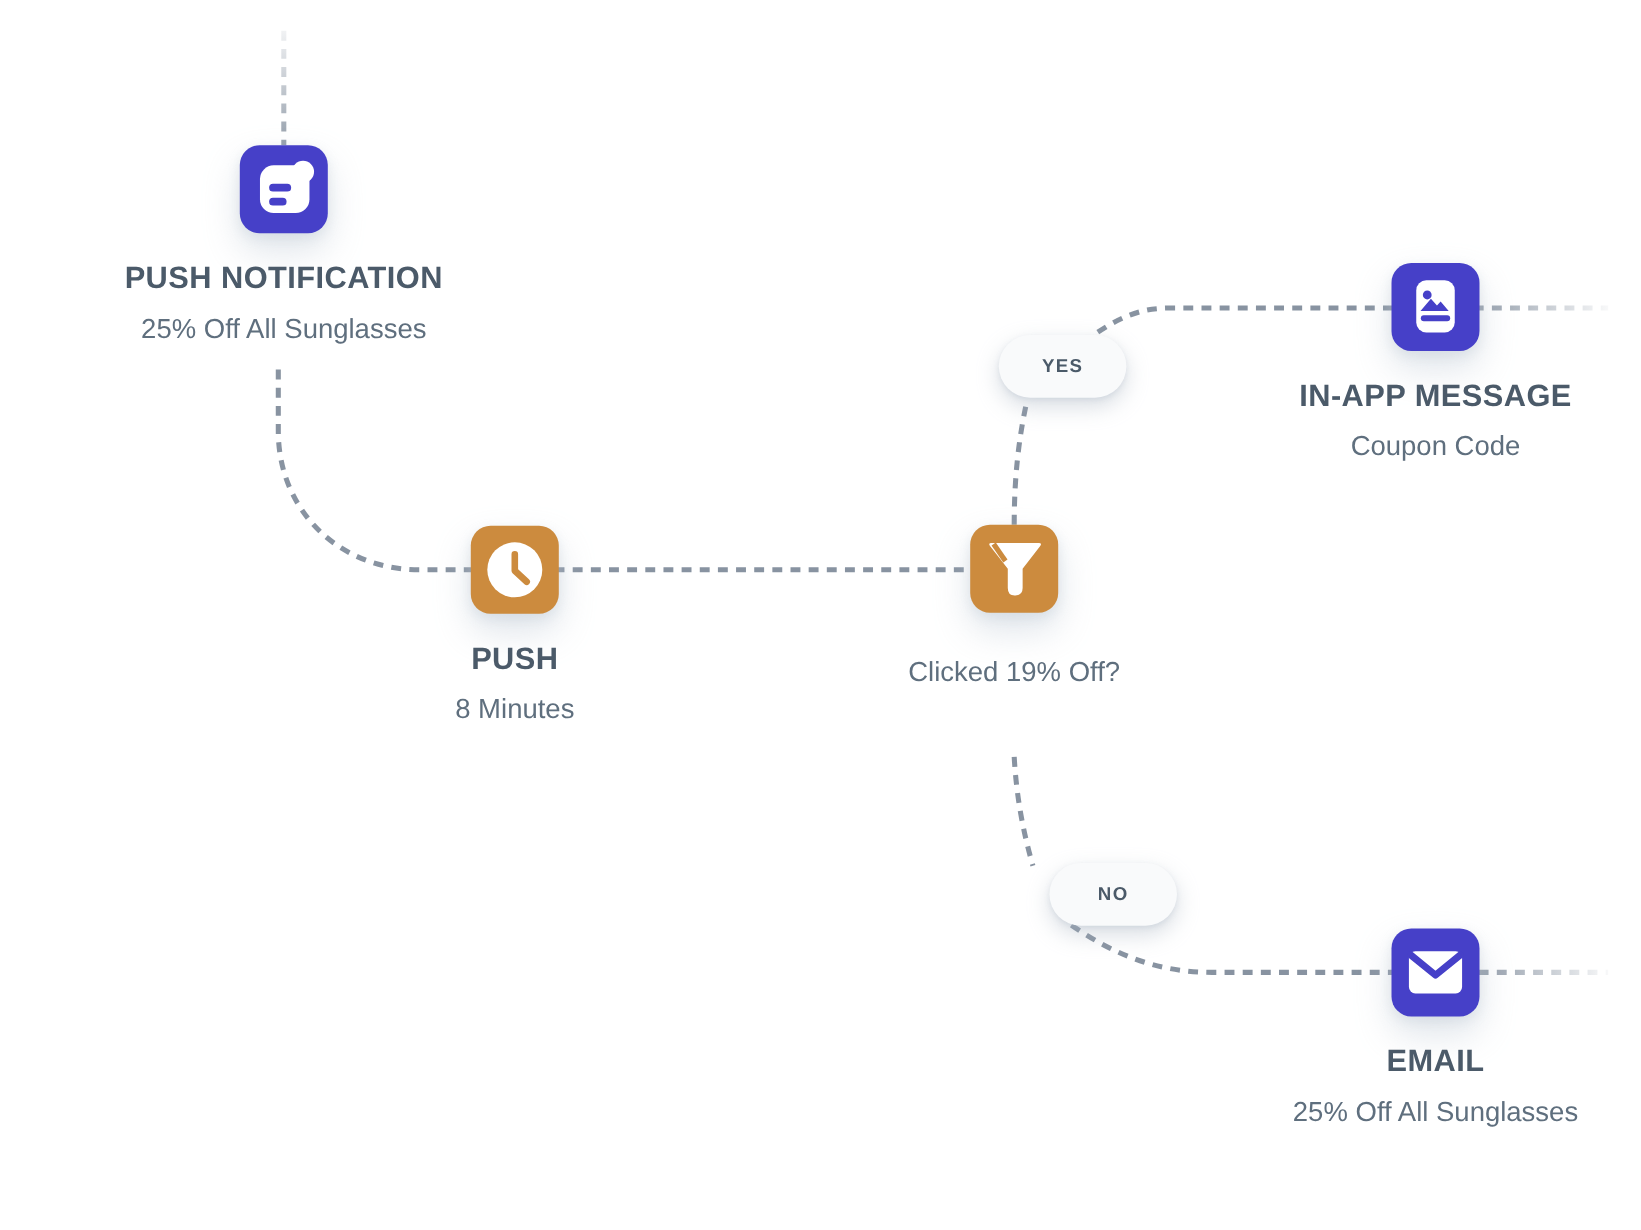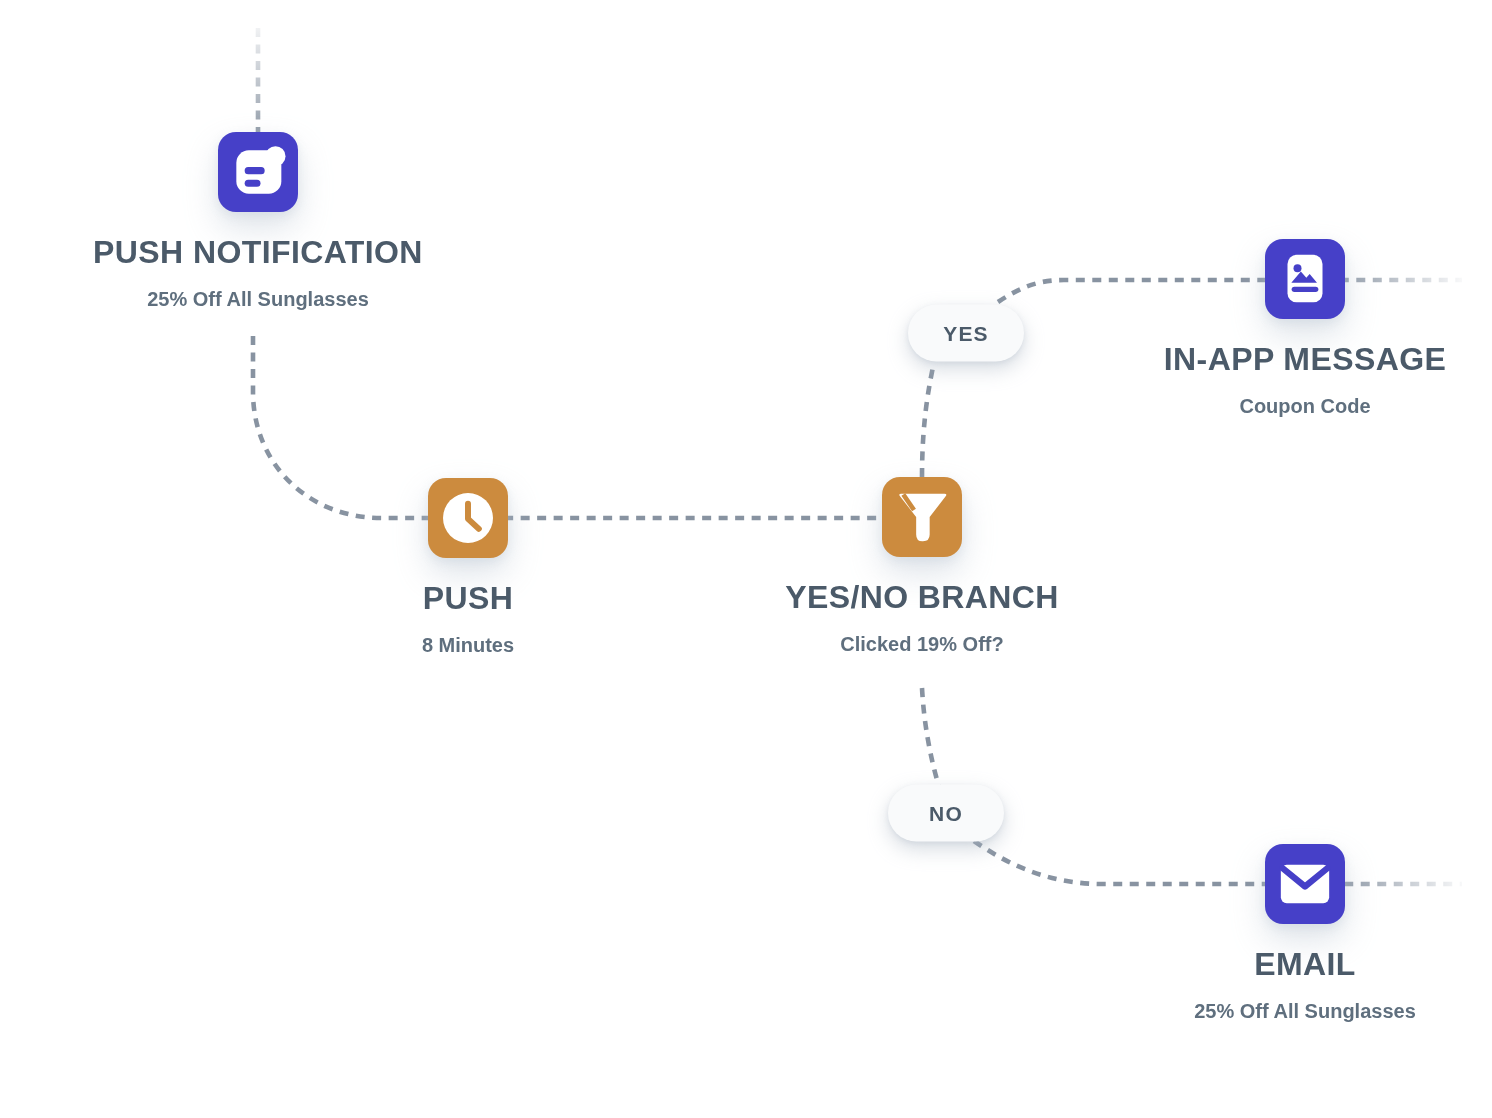--- a/index.html
+++ b/index.html
@@ -22,40 +22,40 @@
   }
   .icon-box.purple{background:#4640C8;}
   .icon-box.orange{background:#CC8B3E;}
   .icon-box svg{width:80px;height:80px;display:block;}
 
   .labels{
     position:absolute;top:104px;left:-240px;width:480px;
     text-align:center;
   }
   .title{
-    font-size:32px;font-weight:700;color:#4B5A69;
+    font-size:28px;font-weight:700;color:#4B5A69;
     letter-spacing:.4px;line-height:33px;
   }
   .subtitle{
-    font-size:20px;font-weight:700;color:#5F6F7E;
+    font-size:25px;font-weight:400;color:#5F6F7E;
     line-height:33px;margin-top:14px;
   }
 
   .pill{
     position:absolute;z-index:3;
     width:116px;height:57px;border-radius:29px;
     background:#F9FAFB;
     box-shadow:0 8px 20px rgba(168,180,194,.45), 0 2px 5px rgba(168,180,194,.25);
     display:flex;align-items:center;justify-content:center;
     transform:translate(-50%,-50%);
-    font-size:21px;font-weight:700;color:#4B5A69;letter-spacing:1.2px;
+    font-size:17px;font-weight:700;color:#4B5A69;letter-spacing:1.2px;
     cursor:pointer;
   }
   .pill-yes{left:966px;top:333px;}
-  .pill-no{left:946px;top:813px;}
+  .pill-no{left:1012px;top:813px;}
 
   .n-push{left:258px;top:132px;}
   .n-wait{left:468px;top:478px;}
   .n-branch{left:922px;top:477px;}
   .n-inapp{left:1305px;top:239px;}
   .n-email{left:1305px;top:844px;}
 </style>
 </head>
 <body>
 
@@ -117,21 +117,20 @@
   </div>
 
   <div class="node n-branch">
     <div class="icon-box orange">
       <svg viewBox="0 0 48 48">
         <path d="M11.5,10 L37.5,10 Q39.3,10 38.2,11.6 L28.6,24 L28.6,34.5 Q28.6,38.5 24.6,38.6 Q20.5,38.8 20.5,34.5 L20.5,24 L10.8,11.6 Q9.7,10 11.5,10 Z" fill="#ffffff"></path>
         <line x1="12.8" y1="10.5" x2="19.2" y2="19.8" stroke="#CC8B3E" stroke-width="2.8"></line>
       </svg>
     </div>
     <div class="labels">
-      <div class="title">YES/NO BRANCH</div>
       <div class="subtitle">Clicked 19% Off?</div>
     </div>
   </div>
 
   <div class="node n-inapp">
     <div class="icon-box purple">
       <svg viewBox="0 0 48 48">
         <rect x="13.5" y="9.5" width="21" height="28.5" rx="5.5" fill="#ffffff"></rect>
         <circle cx="19.5" cy="17.5" r="2.4" fill="#4640C8"></circle>
         <path d="M15.8,26.3 L21.5,19.5 L24.8,23.3 L26.8,21 L31.2,26.3 Z" fill="#4640C8"></path>

